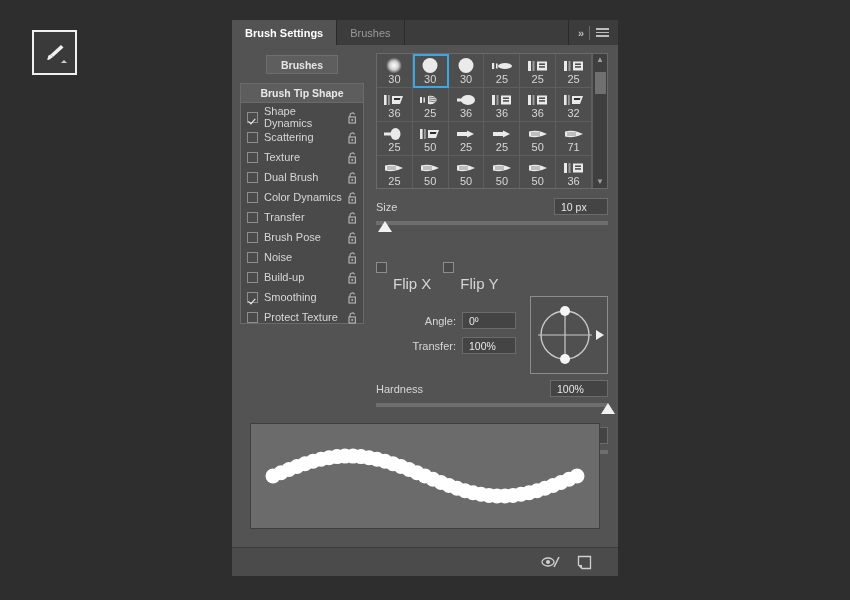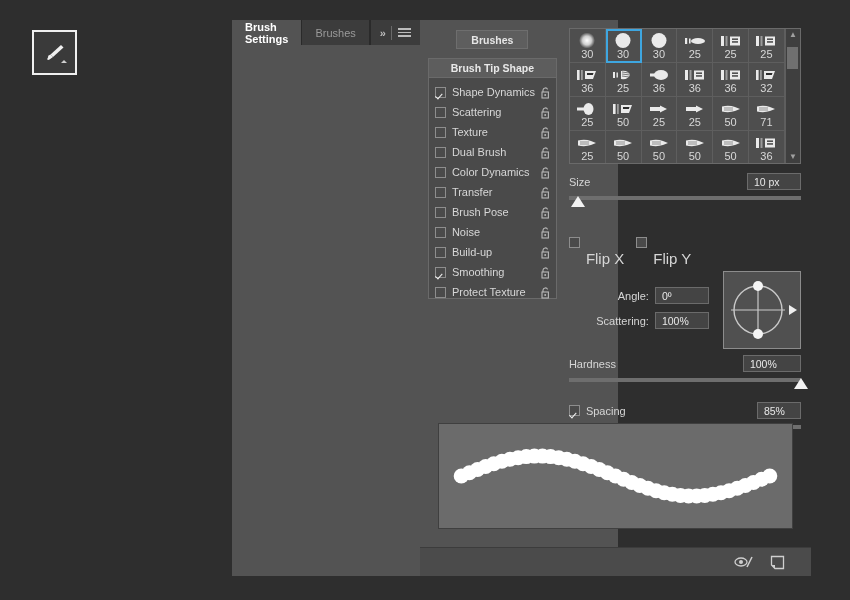--- a/index.html
+++ b/index.html
@@ -24,21 +24,21 @@
     background: #3a3a3a;
     position: relative;
     display: flex; align-items: center; justify-content: center;
   }
 
   
   #panel {
     position: absolute; left: 232px; top: 20px;
     width: 386px; height: 556px;
     background: #535353;
-    display: flex; flex-direction: row;
+    display: flex; flex-direction: column; border-radius: 22px;
   }
 
   
   #tabbar {
     height: 25px; background: #3c3c3c;
     display: flex; align-items: stretch;
     position: relative;
   }
   .tab {
     padding: 0 13px;
@@ -609,21 +609,21 @@
 
       <div id="angle-area">
         <div id="angle-fields">
           <div class="af-row">
             <span class="ctrl-label">Angle:</span>
             <div class="numbox" style="width:54px;">
               <span>0º</span>
             </div>
           </div>
           <div class="af-row">
-            <span class="ctrl-label">Scattering:</span>
+            <span class="ctrl-label">Transfer:</span>
             <div class="numbox" style="width:54px;">
               <span>100%</span>
             </div>
           </div>
         </div>
         <div id="dial-box">
           <svg width="76" height="76" viewBox="0 0 76 76">
             <circle cx="34" cy="38" r="24" fill="none" stroke="#c9c9c9" stroke-width="1.4"></circle>
             <line x1="34" y1="11" x2="34" y2="65" stroke="#c9c9c9" stroke-width="1.2"></line>
             <line x1="7" y1="38" x2="61" y2="38" stroke="#c9c9c9" stroke-width="1.2"></line>

